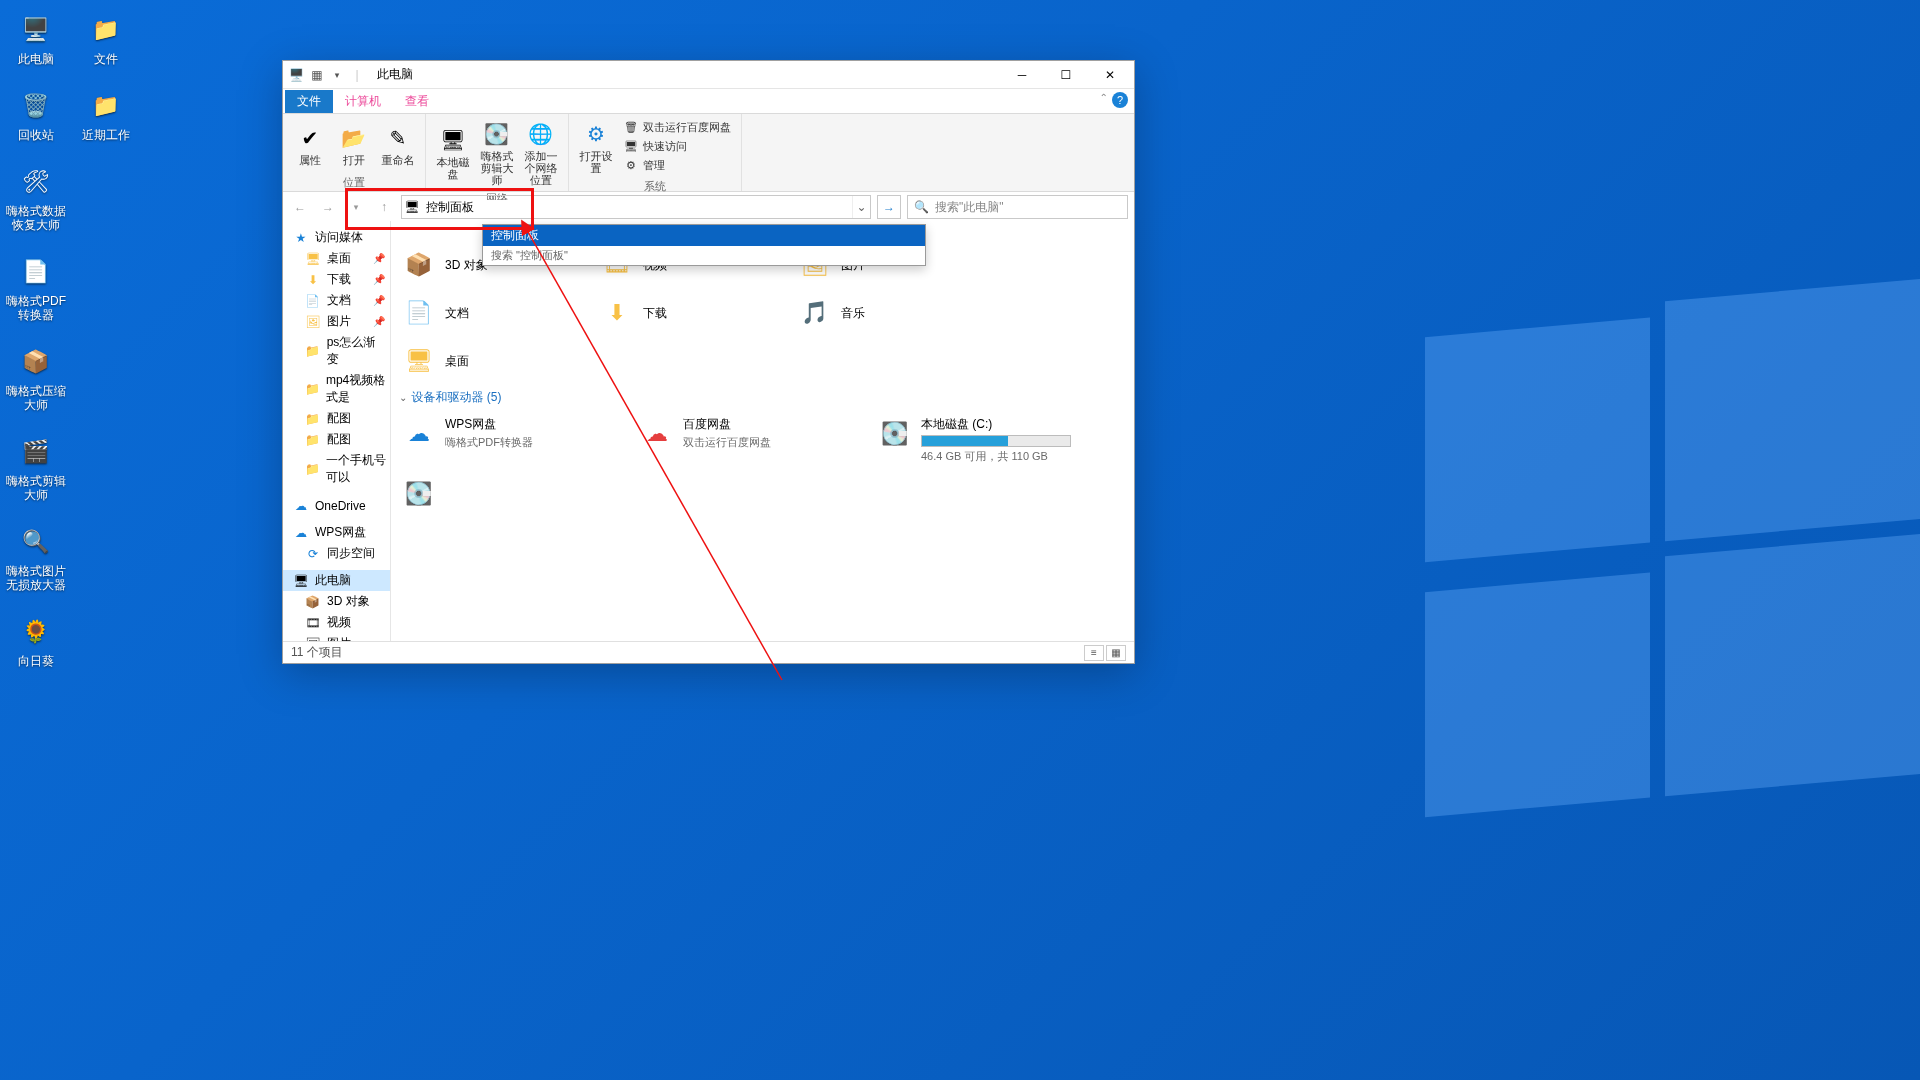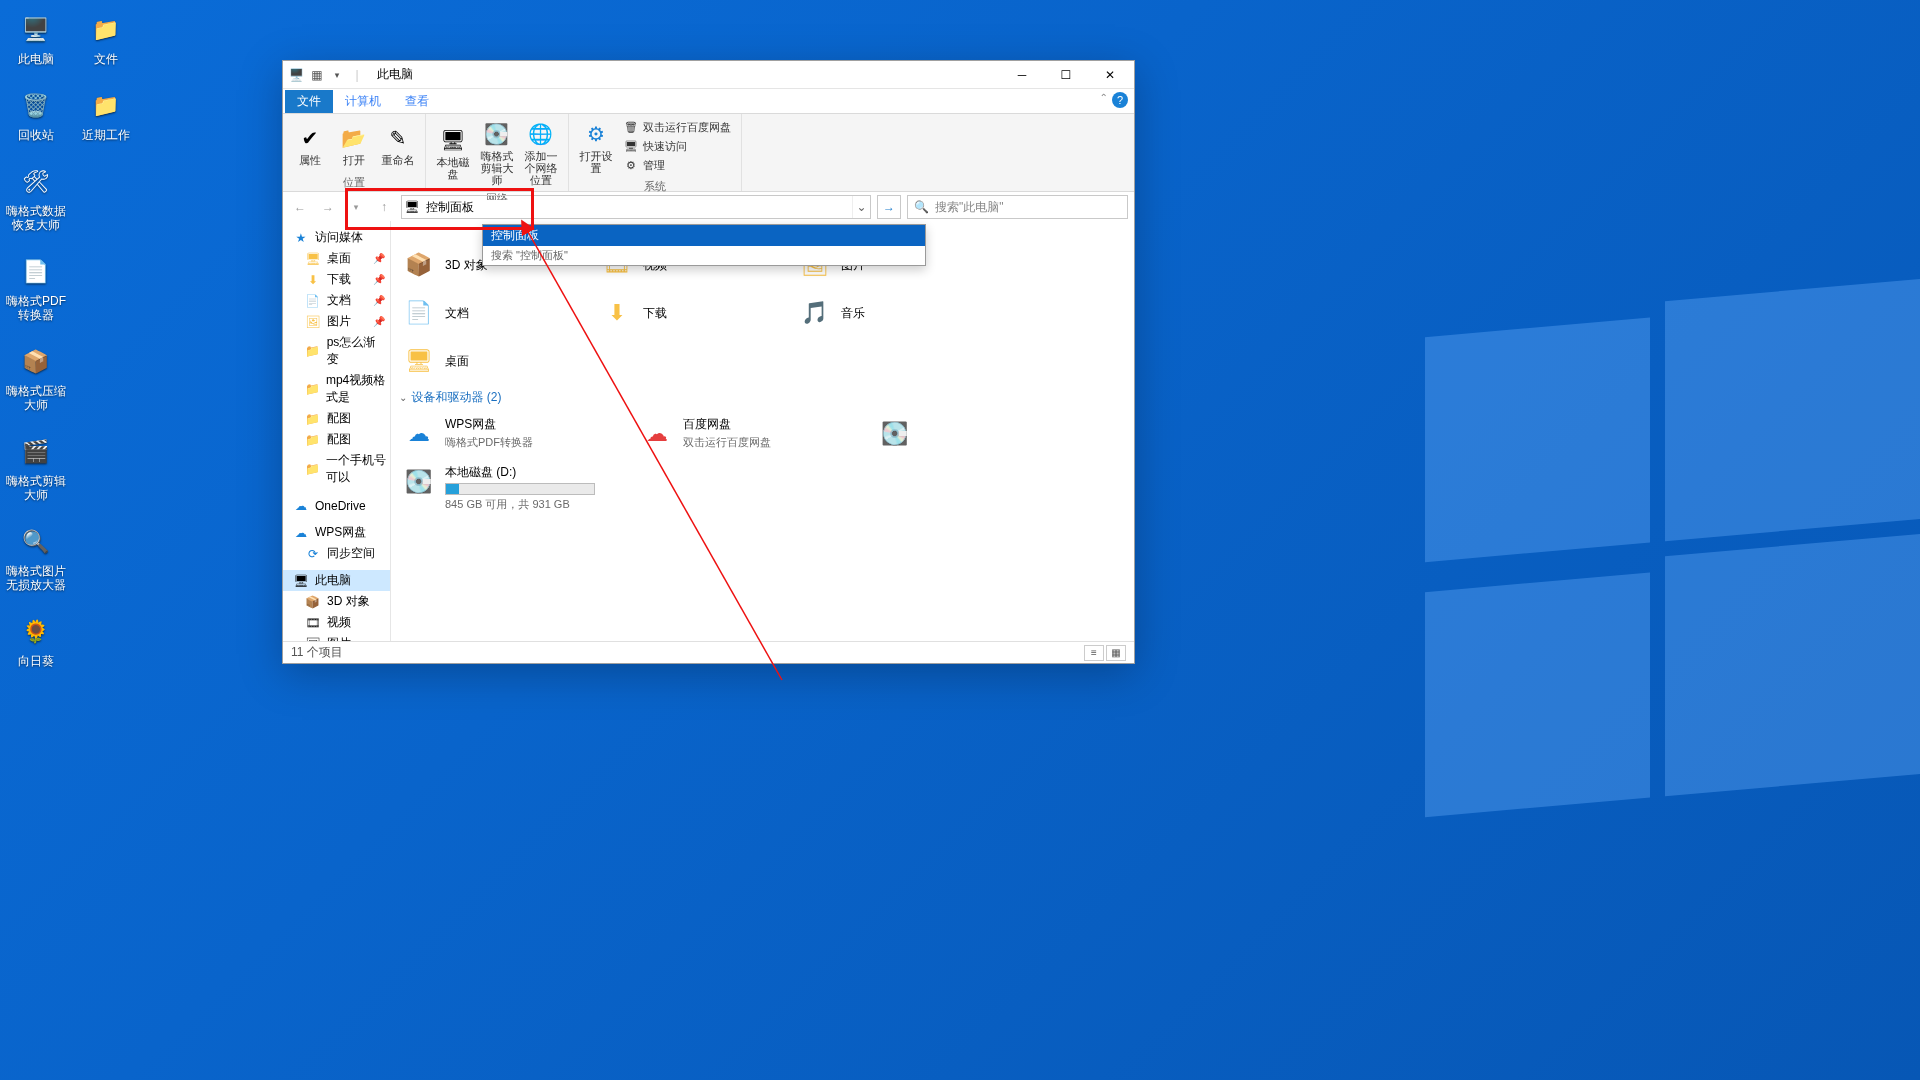--- a/index.html
+++ b/index.html
@@ -28,21 +28,21 @@
   
   .titlebar { height:28px; background:#fff; display:flex; align-items:center; padding:0 2px; border-bottom:1px solid #e5e5e5; }
   .titlebar .left { display:flex; align-items:center; gap:4px; padding-left:4px; }
   .qat { width:16px; height:16px; display:flex; align-items:center; justify-content:center; color:#555; }
   .titlebar .title { margin-left:8px; color:#000; }
   .titlebar .spacer { flex:1; }
   .winbtn { width:44px; height:28px; display:flex; align-items:center; justify-content:center; color:#000; }
 
   
   .tabs { height:24px; display:flex; align-items:flex-end; padding-left:2px; background:#fff; position:relative; }
-  .tab { padding:3px 12px; color:#3b82f6; }
+  .tab { padding:3px 12px; color:#ec4899; }
   .tab.active { background:#1979ca; color:#fff; }
   .tabs .helpdrop { position:absolute; right:6px; top:3px; display:flex; gap:4px; }
   .help-circle { width:16px; height:16px; border-radius:50%; background:#1a82d7; color:#fff; display:flex; align-items:center; justify-content:center; font-size:11px; }
   .tabs-line{height:1px;background:#dadada;}
 
   
   .ribbon { height:78px; background:#f5f5f5; border-bottom:1px solid #dadada; display:flex; }
   .grp { display:flex; flex-direction:column; border-right:1px solid #e1e1e1; }
   .grp .row { flex:1; display:flex; align-items:center; padding:4px 6px; gap:2px;}
   .grp .cap { text-align:center; font-size:11px; color:#676767; padding:1px 0; }
@@ -409,49 +409,49 @@
           </div>
           <div class="tile">
             <span class="tic folder">🖥</span>
             <div class="tinfo">
               <span class="tname">桌面</span>
             </div>
           </div>
         </div>
       <div class="section-hdr">
         <span class="chev">⌄</span>
-        <span>设备和驱动器 (2)</span>
+        <span>设备和驱动器 (5)</span>
       </div>
       <div class="grid" id="drives">
           <div class="drive">
             <span class="dic" style="color:#1a82d7">☁</span>
             <div class="dinfo">
               <span class="tname">WPS网盘</span>
               <span class="dsub">嗨格式PDF转换器</span>
             </div>
           </div>
           <div class="drive">
             <span class="dic" style="color:#e53e3e">☁</span>
             <div class="dinfo">
               <span class="tname">百度网盘</span>
               <span class="dsub">双击运行百度网盘</span>
             </div>
           </div>
           <div class="drive">
             <span class="dic">💽</span>
+            <div class="dinfo">
+              <span class="tname">本地磁盘 (C:)</span>
+              <div class="bar">
+                <div class="fill" style="width:58%"></div>
+              </div>
+              <span class="dsub">46.4 GB 可用，共 110 GB</span>
+            </div>
           </div>
           <div class="drive">
             <span class="dic">💽</span>
-            <div class="dinfo">
-              <span class="tname">本地磁盘 (D:)</span>
-              <div class="bar">
-                <div class="fill" style="width:9%"></div>
-              </div>
-              <span class="dsub">845 GB 可用，共 931 GB</span>
-            </div>
           </div>
         </div>
     </div>
   </div>
 
   <div class="status">
     <span>11 个项目</span>
     <div class="viewbtns">
       <div class="vb">≡</div>
       <div class="vb">▦</div>

